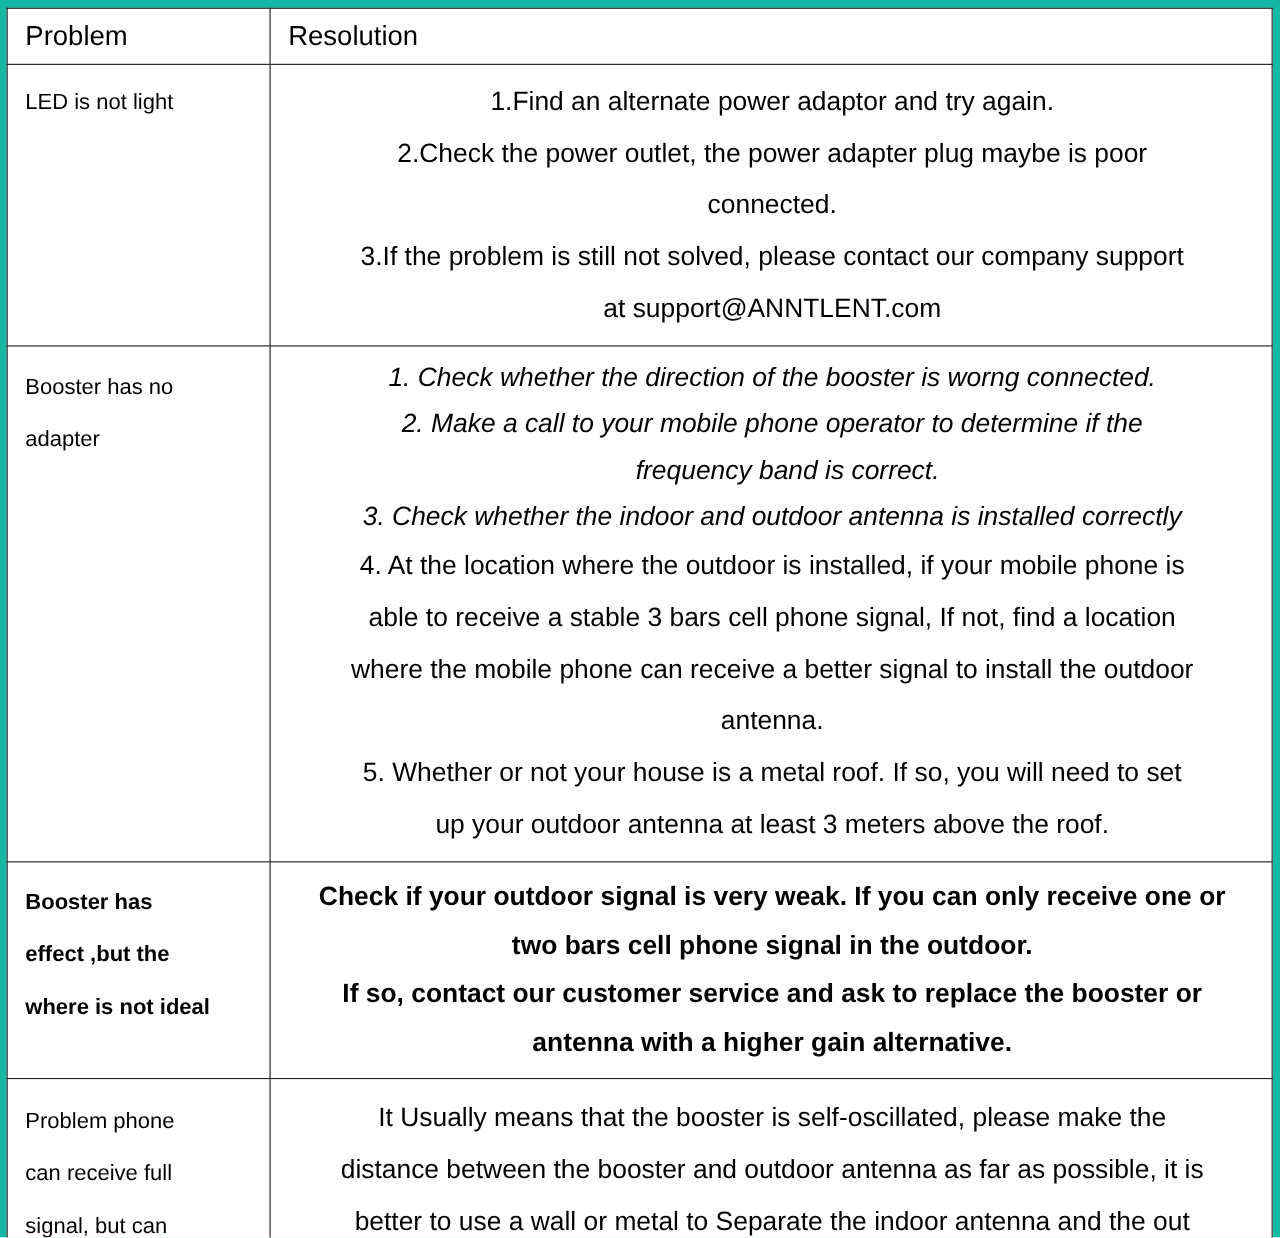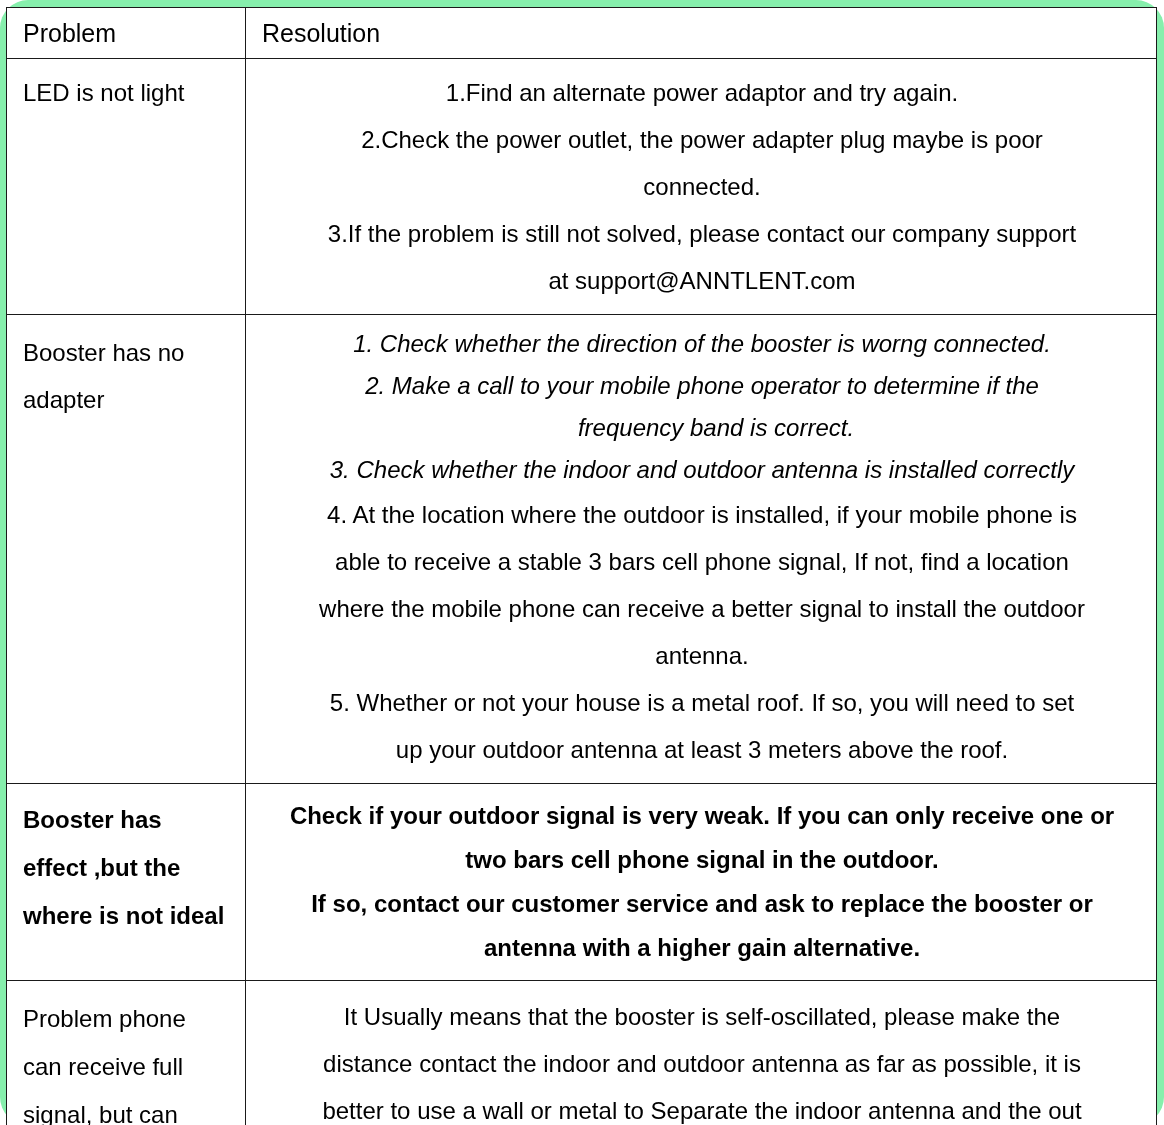--- a/index.html
+++ b/index.html
@@ -12,22 +12,21 @@
     height: 1125px;
     overflow: hidden;
     font-family: "Liberation Sans", sans-serif;
     color: #000000;
   }
 
   .page {
     position: relative;
     width: 1164px;
     height: 1125px;
-    background: #86efac;
-    border-radius: 28px;
+    background: #14b8a6;
   }
 
   table.troubleshoot {
     position: absolute;
     left: 6px;
     top: 7px;
     width: 1150px;
     border-collapse: collapse;
     table-layout: fixed;
     background: #ffffff;
@@ -53,21 +52,21 @@
     padding-left: 16px;
     white-space: nowrap;
   }
 
   
   .prob-cell { padding: 0; }
   .prob-body {
     padding: 14px 10px 10px 16px;
   }
   .prob-line {
-    font-size: 24px;
+    font-size: 20px;
     line-height: 47px;
     white-space: nowrap;
   }
 
   
   .res-cell { padding: 0; text-align: center; }
   .res-body {
     padding: 12px 12px 10px 14px;
   }
   .res-line {
@@ -190,21 +189,21 @@
           <div class="prob-body">
             <div class="prob-line">Problem phone</div>
             <div class="prob-line">can receive full</div>
             <div class="prob-line">signal, but can</div>
 
           </div>
         </td>
         <td class="res-cell lh-loose">
           <div class="res-body">
             <div class="res-line">It Usually means that the booster is self-oscillated, please make the</div>
-            <div class="res-line">distance contact the indoor and outdoor antenna as far as possible, it is</div>
+            <div class="res-line">distance between the booster and outdoor antenna as far as possible, it is</div>
             <div class="res-line">better to use a wall or metal to Separate the indoor antenna and the out</div>
 
           </div>
         </td>
       </tr>
 
     </tbody>
   </table>
 </div>
 

